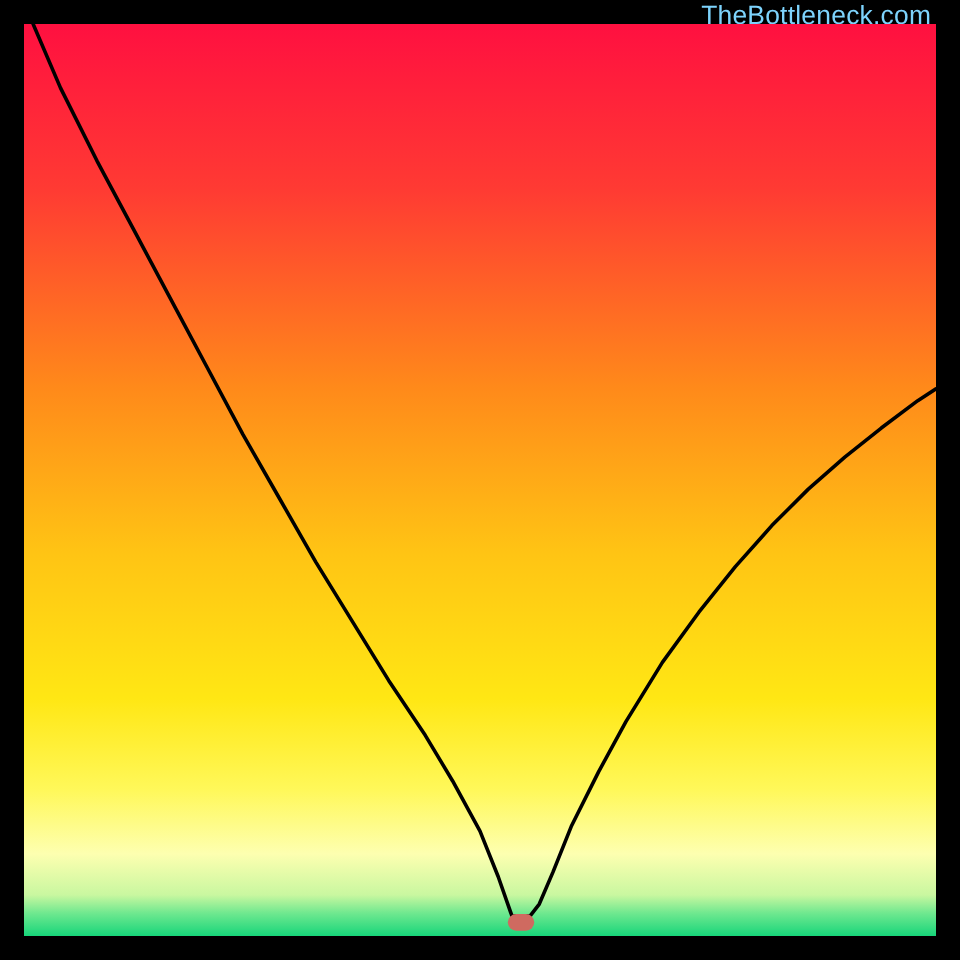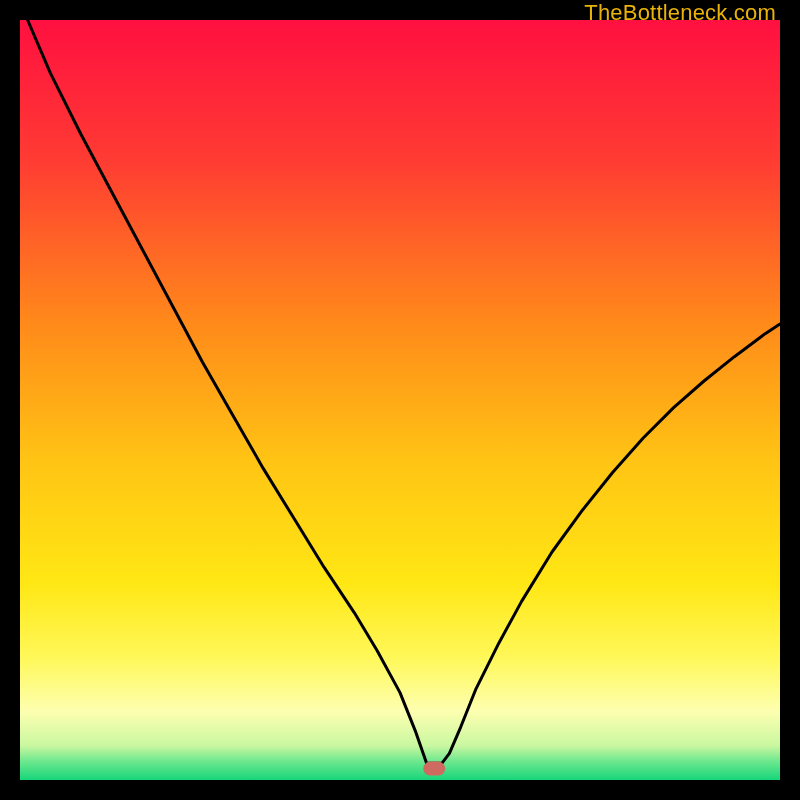--- a/index.html
+++ b/index.html
@@ -21,21 +21,21 @@
     position: absolute;
     left: 20px;
     top: 20px;
     width: 760px;
     height: 760px;
   }
   .watermark {
     position: absolute;
     top: 0px;
     right: 24px;
-    color: #eab308;
+    color: #7dd3fc;
     font-size: 22px;
     font-weight: 500;
     letter-spacing: 0.2px;
     text-align: center;
   }
 </style>
 </head>
 <body>
 
 <div class="frame">

